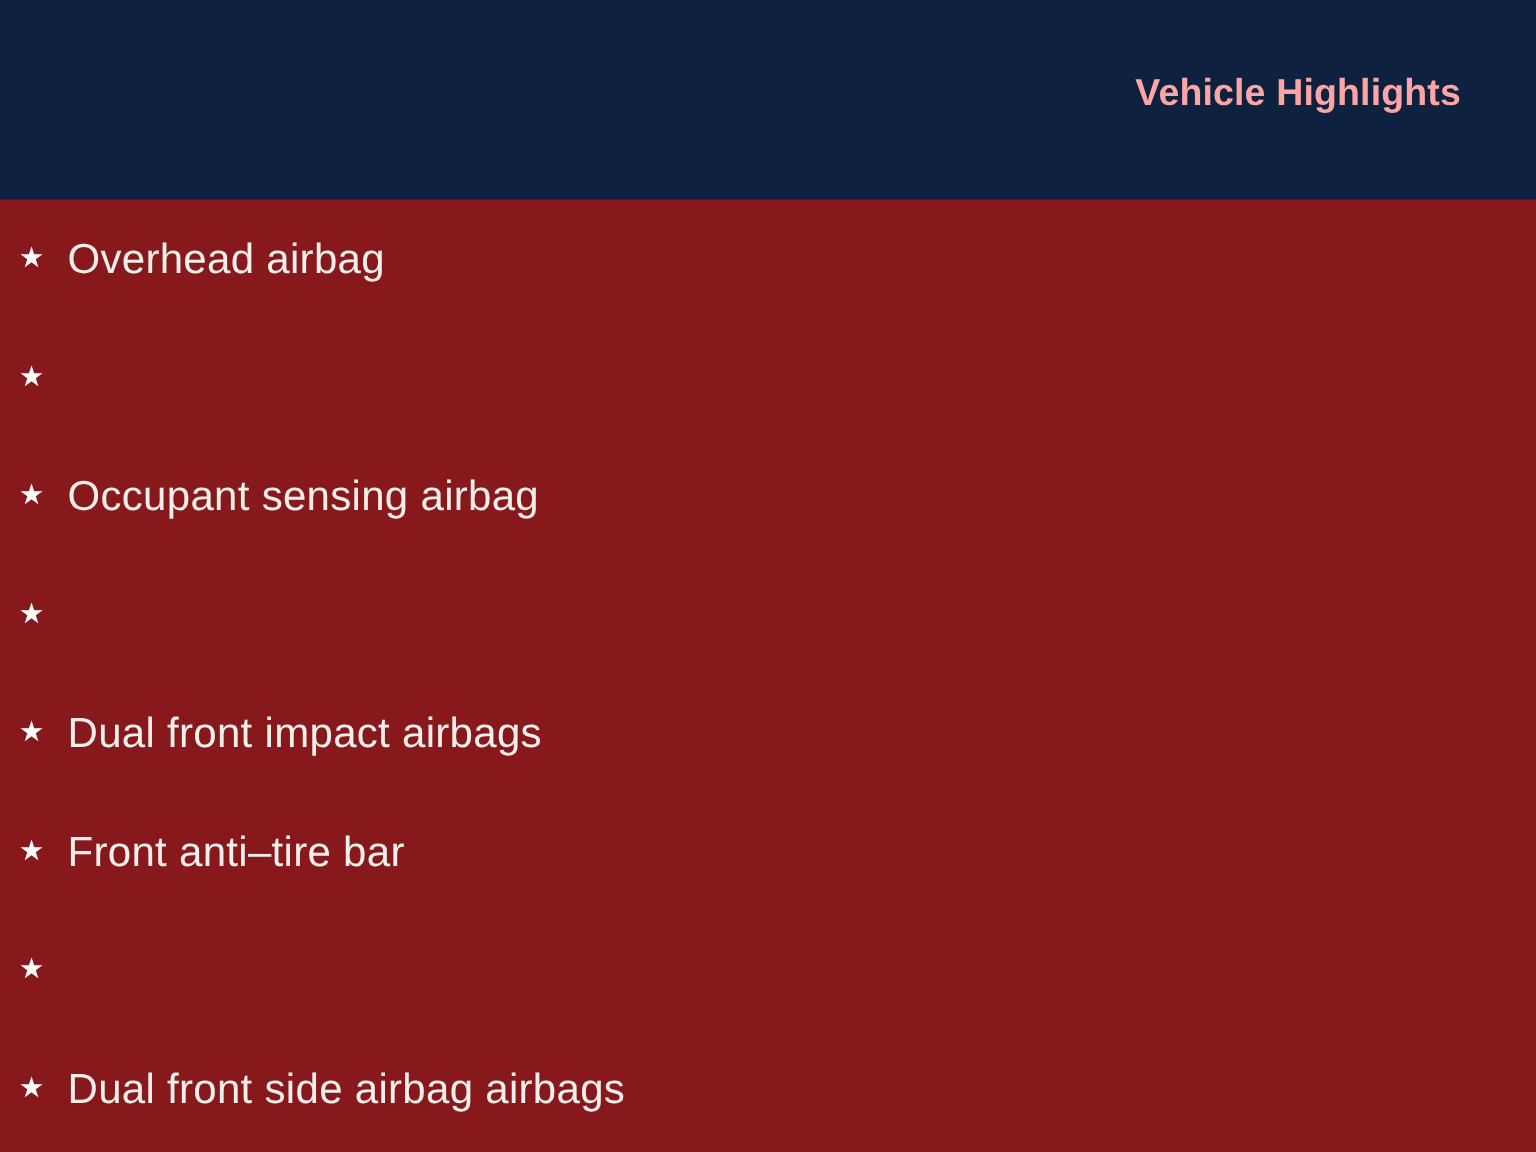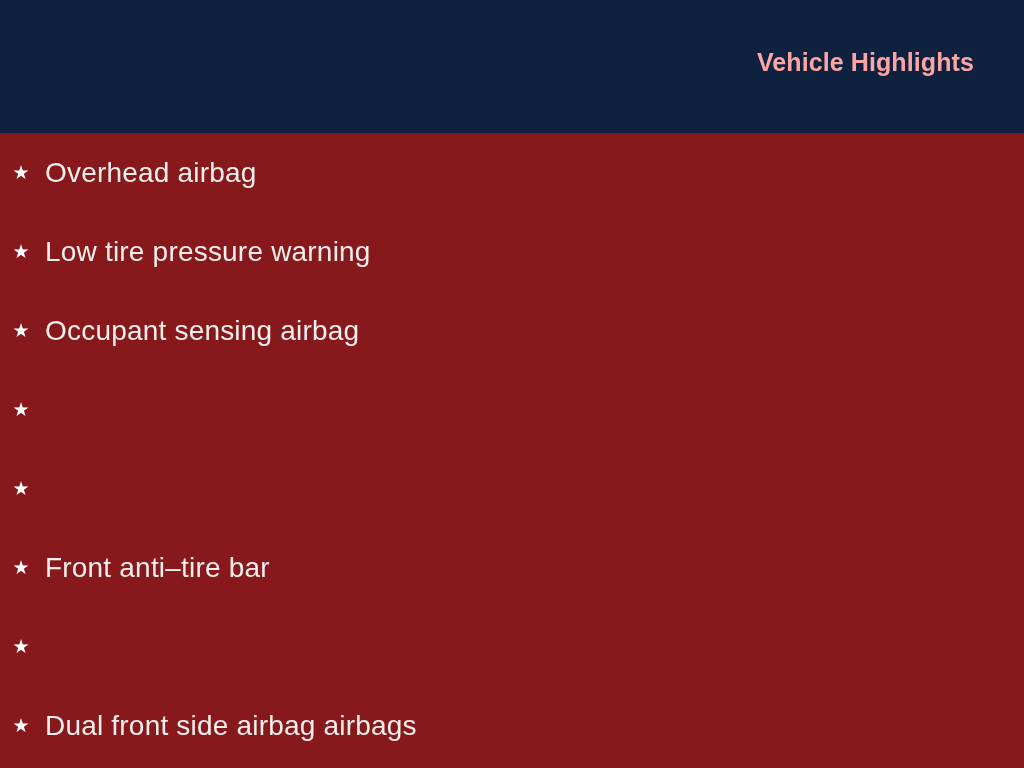--- a/index.html
+++ b/index.html
@@ -95,34 +95,34 @@
 
   <ul class="highlights-list">
 
     <li class="highlight-item">
       <span class="bullet-star">★</span>
       <span class="highlight-label">Overhead airbag</span>
     </li>
 
     <li class="highlight-item">
       <span class="bullet-star">★</span>
-      <span class="highlight-label">Low tire pressure warning</span>
     </li>
 
     <li class="highlight-item">
       <span class="bullet-star">★</span>
       <span class="highlight-label">Occupant sensing airbag</span>
     </li>
 
     <li class="highlight-item">
       <span class="bullet-star">★</span>
     </li>
 
     <li class="highlight-item">
       <span class="bullet-star">★</span>
+      <span class="highlight-label">Dual front impact airbags</span>
     </li>
 
     <li class="highlight-item">
       <span class="bullet-star">★</span>
       <span class="highlight-label">Front anti–tire bar</span>
     </li>
 
     <li class="highlight-item">
       <span class="bullet-star">★</span>
     </li>

